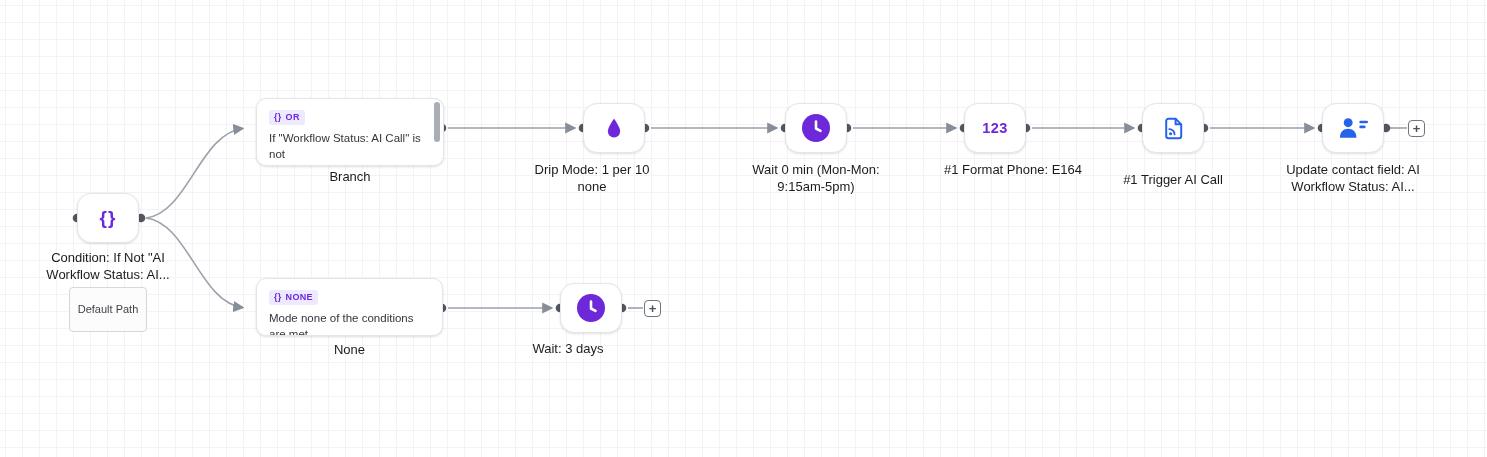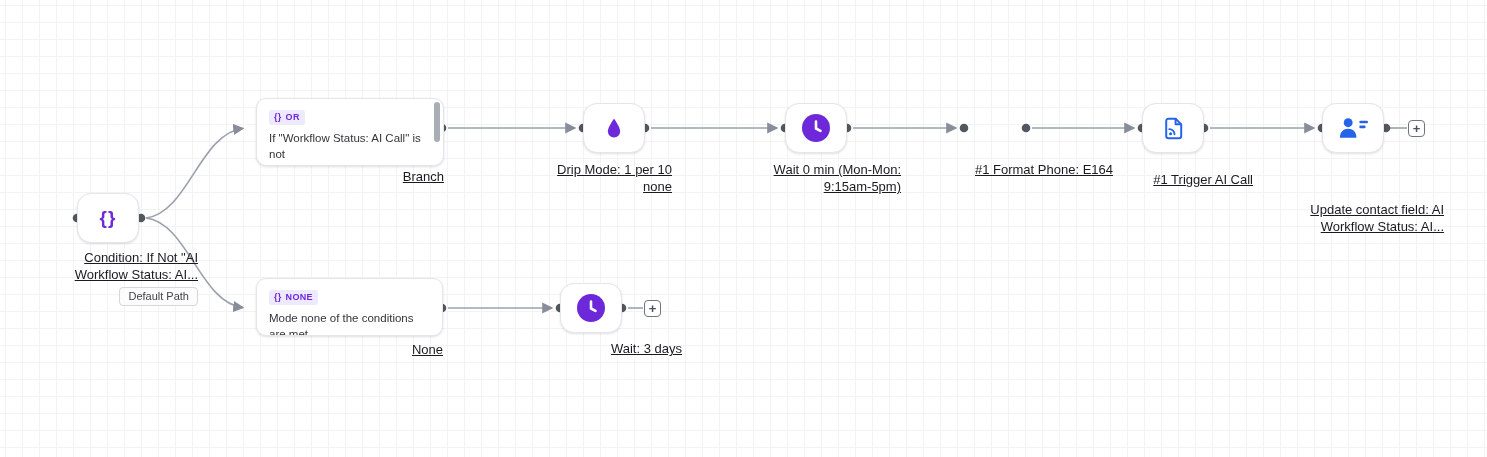--- a/index.html
+++ b/index.html
@@ -16,23 +16,22 @@
   .wires{position:absolute;left:0;top:0;}
   .node{
     position:absolute;width:62px;height:50px;box-sizing:border-box;
     background:#fff;border:1px solid #e5e5ea;border-radius:14px;
     box-shadow:0 1px 3px rgba(17,24,39,.08),0 1px 2px rgba(17,24,39,.05);
     display:flex;align-items:center;justify-content:center;cursor:pointer;
   }
   .braces{font-size:19px;font-weight:700;color:#6d28d9;letter-spacing:1px;}
   .numtext{font-size:14.5px;font-weight:700;color:#6d28d9;letter-spacing:.5px;}
   .node-label{
-    position:absolute;font-size:13px;color:#1b1b1f;text-align:right;
+    position:absolute;font-size:13px;color:#1b1b1f;text-align:center;
     line-height:16.5px;
-    text-decoration:underline;
   }
   .card{
     position:absolute;box-sizing:border-box;background:#fff;
     border:1px solid #e6e6ea;border-radius:10px;
     box-shadow:0 1px 3px rgba(17,24,39,.09),0 1px 2px rgba(17,24,39,.05);
     padding:7px 12px 0 12px;overflow:hidden;cursor:pointer;
   }
   .card-badge{
     display:inline-flex;align-items:center;gap:4px;
     background:#ede9fe;color:#6d28d9;font-size:9px;font-weight:700;
@@ -40,21 +39,21 @@
   }
   .card-badge .cb-icon{font-weight:700;}
   .card-text{font-size:11.5px;color:#35353b;line-height:16px;margin-top:5px;}
   .card-text.tight{margin-top:0;}
   .scroll-thumb{
     position:absolute;right:3px;top:3px;width:6px;height:40px;
     background:#a9adb5;border-radius:3px;cursor:pointer;
   }
   .badge-default{
     display:inline-block;background:#fcfcfd;border:1px solid #d6d6db;
-    border-radius:4px;font-size:11px;color:#3f3f46;padding:1px 8px;
+    border-radius:4px;font-size:11px;color:#3f3f46;padding:14px 8px;
     margin-top:4px;line-height:15px;
   }
   .plus-btn{
     position:absolute;width:17px;height:17px;box-sizing:border-box;
     background:#fff;border:1.6px solid #6f7480;border-radius:4px;
     color:#4b5059;font-size:13px;font-weight:600;line-height:1;
     display:flex;align-items:center;justify-content:center;cursor:pointer;
   }
 </style>
 </head>
@@ -135,41 +134,44 @@
     <svg width="30" height="30" viewBox="0 0 30 30">
       <circle cx="15" cy="15" r="14" fill="#6d28d9"></circle>
       <polyline points="15,8.5 15,15.5 19.5,17.8" fill="none" stroke="#ffffff" stroke-width="2.6" stroke-linecap="round" stroke-linejoin="round"></polyline>
     </svg>
   </div>
   <div class="node-label" style="left:731px;top:162px;width:170px;">
     <div>Wait 0 min (Mon-Mon:</div>
     <div>9:15am-5pm)</div>
   </div>
 
+  <div class="node" style="left:964px;top:103px;">
+    <span class="numtext">123</span>
+  </div>
   <div class="node-label" style="left:913px;top:162px;width:200px;">#1 Format Phone: E164</div>
 
   <div class="node" style="left:1142px;top:103px;">
     <svg width="25" height="25" viewBox="0 0 24 24">
       <path d="M7.2 2.6 H14 L19.4 8 V19.2 A2.2 2.2 0 0 1 17.2 21.4 H7.2 A2.2 2.2 0 0 1 5 19.2 V4.8 A2.2 2.2 0 0 1 7.2 2.6 Z" fill="none" stroke="#2563eb" stroke-width="1.9" stroke-linejoin="round"></path>
       <path d="M14 2.6 V8 H19.4" fill="none" stroke="#2563eb" stroke-width="1.9" stroke-linejoin="round"></path>
       <circle cx="9.2" cy="17" r="1.5" fill="#2563eb"></circle>
       <path d="M8 12.6 a5 5 0 0 1 5 5" fill="none" stroke="#2563eb" stroke-width="1.8" stroke-linecap="round"></path>
     </svg>
   </div>
   <div class="node-label" style="left:1093px;top:172px;width:160px;">#1 Trigger AI Call</div>
 
   <div class="node" style="left:1322px;top:103px;">
     <svg width="31" height="24" viewBox="0 0 32 24">
       <circle cx="10.5" cy="6.5" r="4.6" fill="#2563eb"></circle>
       <path d="M2 22 C2 16 5.8 12.8 10.5 12.8 C15.2 12.8 19 16 19 22 Z" fill="#2563eb"></path>
       <rect x="22" y="4.5" width="9" height="2.7" rx="1.35" fill="#2563eb"></rect>
       <rect x="22" y="9.5" width="6.5" height="2.7" rx="1.35" fill="#2563eb"></rect>
     </svg>
   </div>
-  <div class="node-label" style="left:1262px;top:162px;width:182px;margin-top:40px;">
+  <div class="node-label" style="left:1262px;top:162px;width:182px;">
     <div>Update contact field: AI</div>
     <div>Workflow Status: AI...</div>
   </div>
 
   <div class="plus-btn" style="left:1408px;top:120px;">
     <span>+</span>
   </div>
 
   <div class="card" style="left:256px;top:278px;width:187px;height:58px;">
     <span class="card-badge">
@@ -179,19 +181,19 @@
     <div class="card-text">Mode none of the conditions are met</div>
   </div>
   <div class="node-label" style="left:256px;top:342px;width:187px;">None</div>
 
   <div class="node" style="left:560px;top:283px;">
     <svg width="30" height="30" viewBox="0 0 30 30">
       <circle cx="15" cy="15" r="14" fill="#6d28d9"></circle>
       <polyline points="15,8.5 15,15.5 19.5,17.8" fill="none" stroke="#ffffff" stroke-width="2.6" stroke-linecap="round" stroke-linejoin="round"></polyline>
     </svg>
   </div>
-  <div class="node-label" style="left:522px;top:341px;width:160px;">Wait: 3 days</div>
+  <div class="node-label" style="left:488px;top:341px;width:160px;">Wait: 3 days</div>
 
   <div class="plus-btn" style="left:644px;top:300px;">
     <span>+</span>
   </div>
 
 </div>
 
 </body></html>

